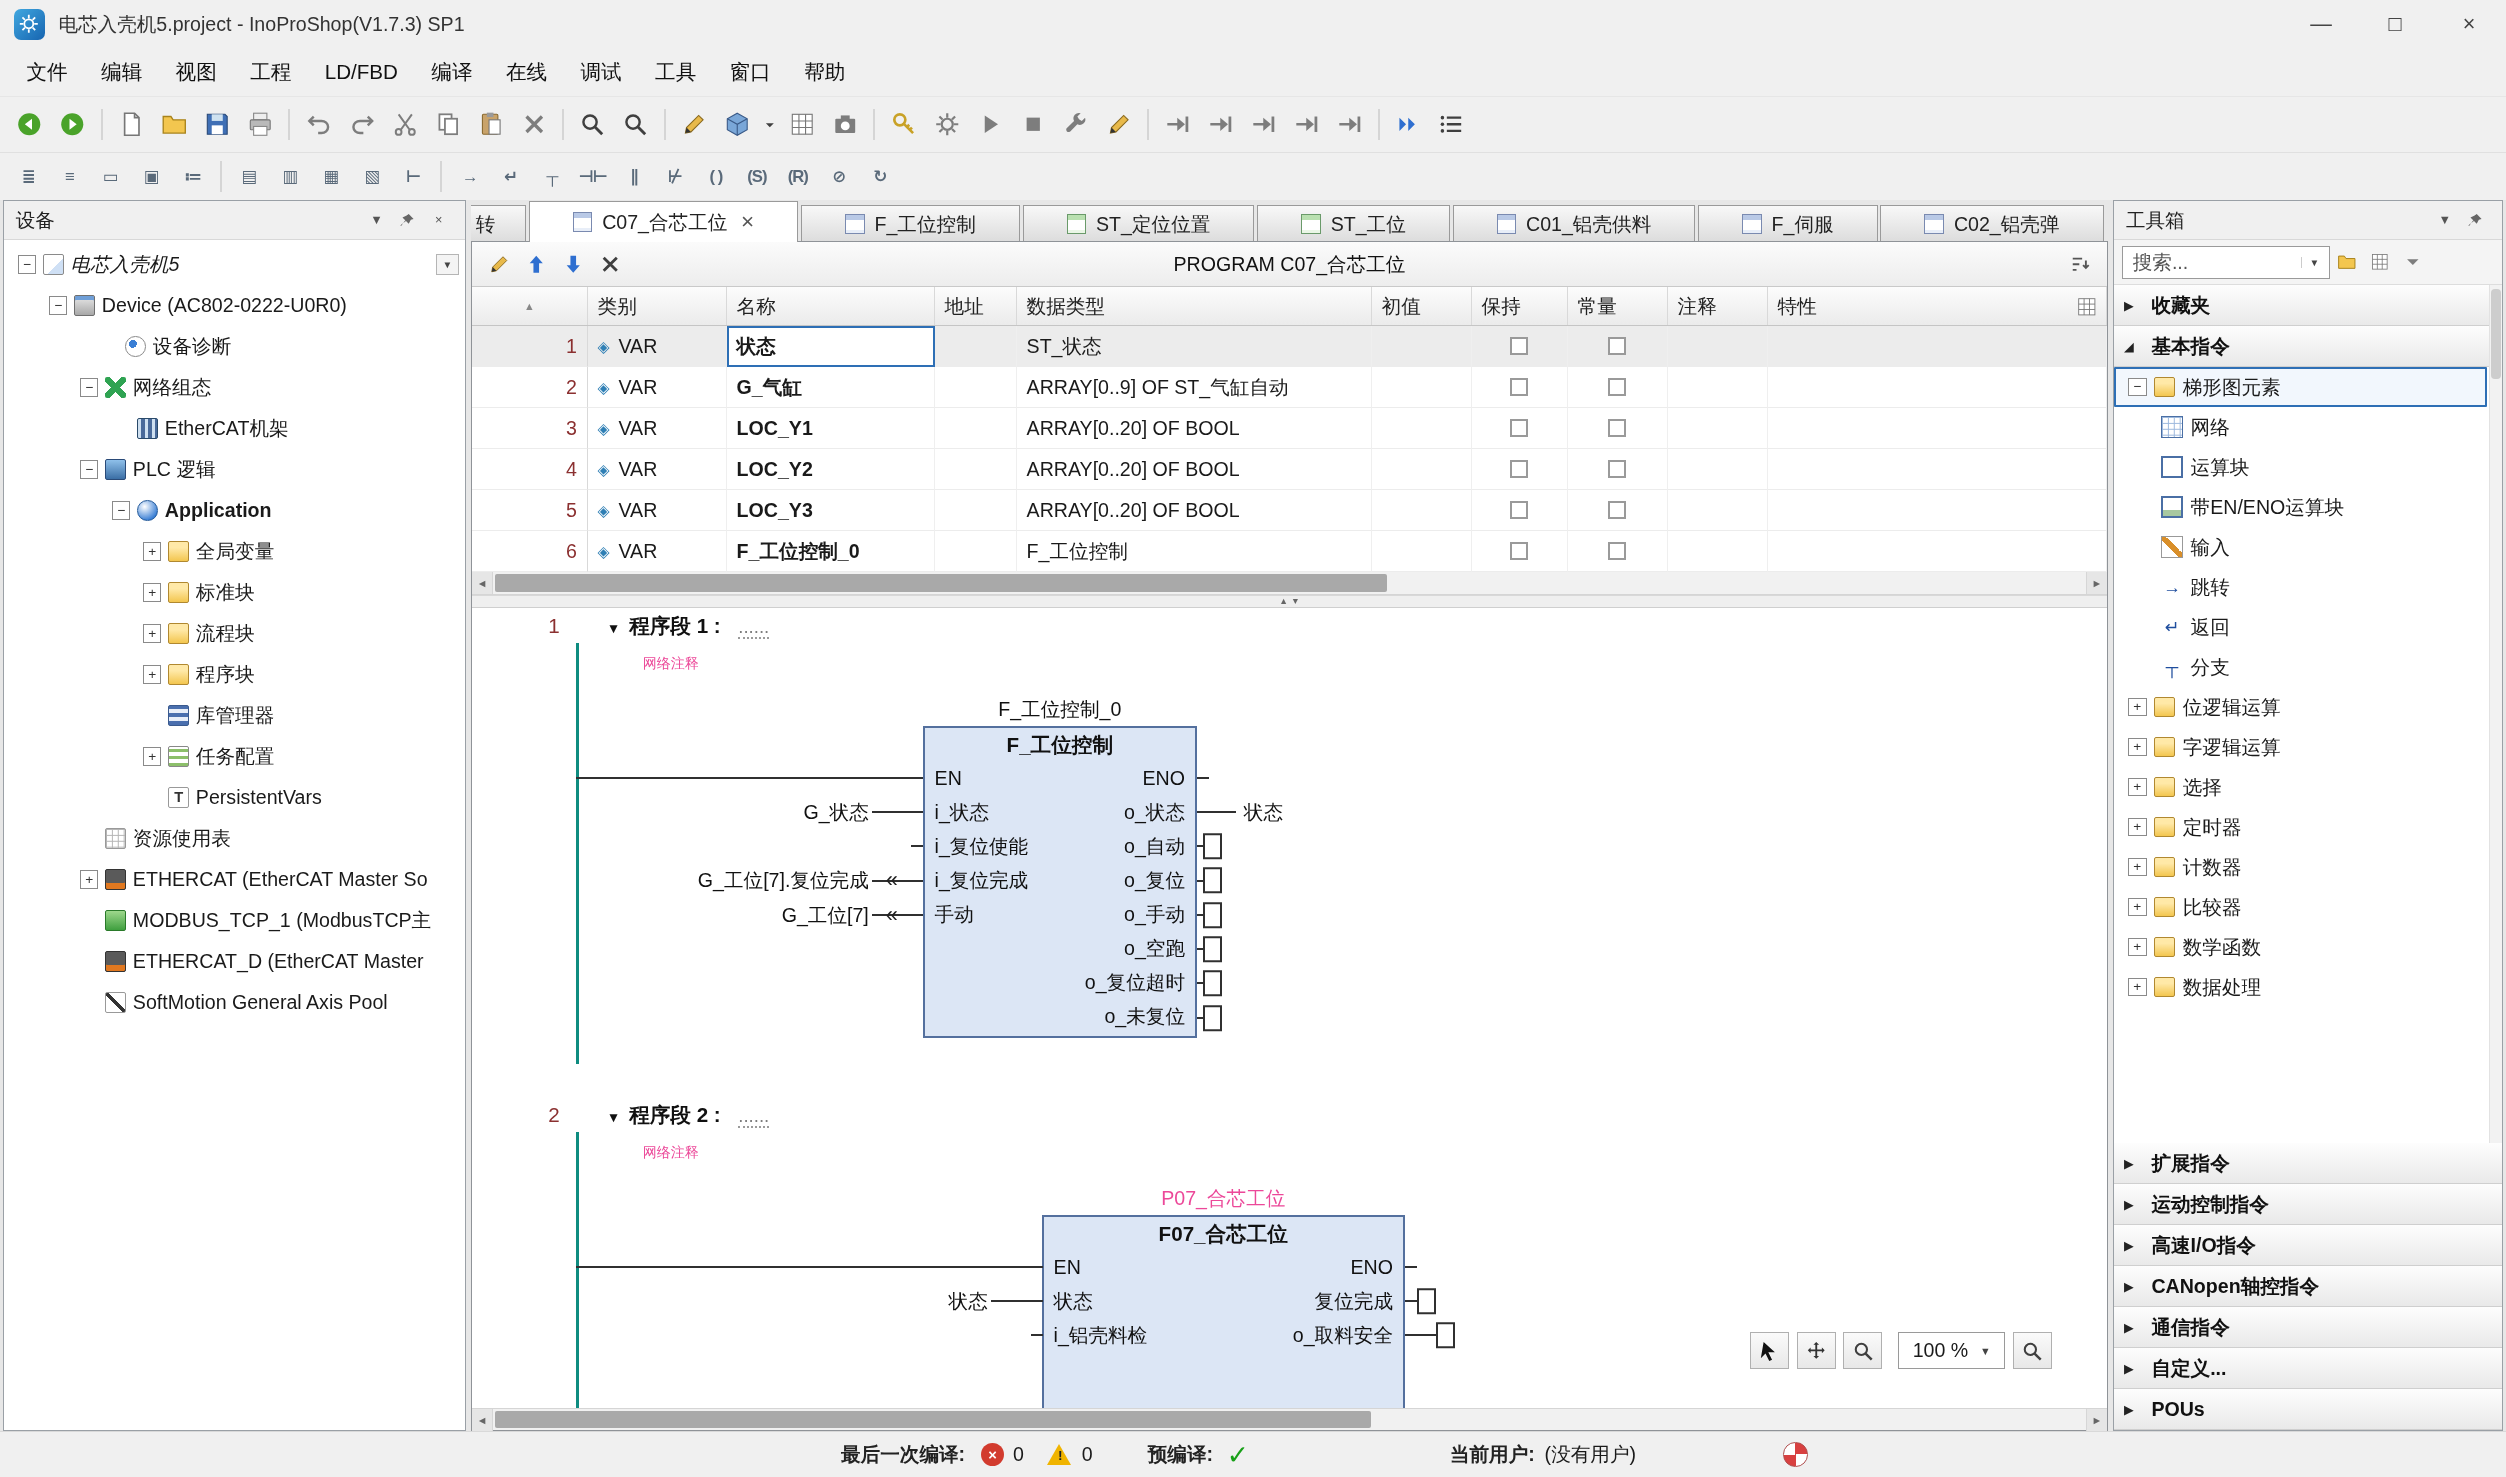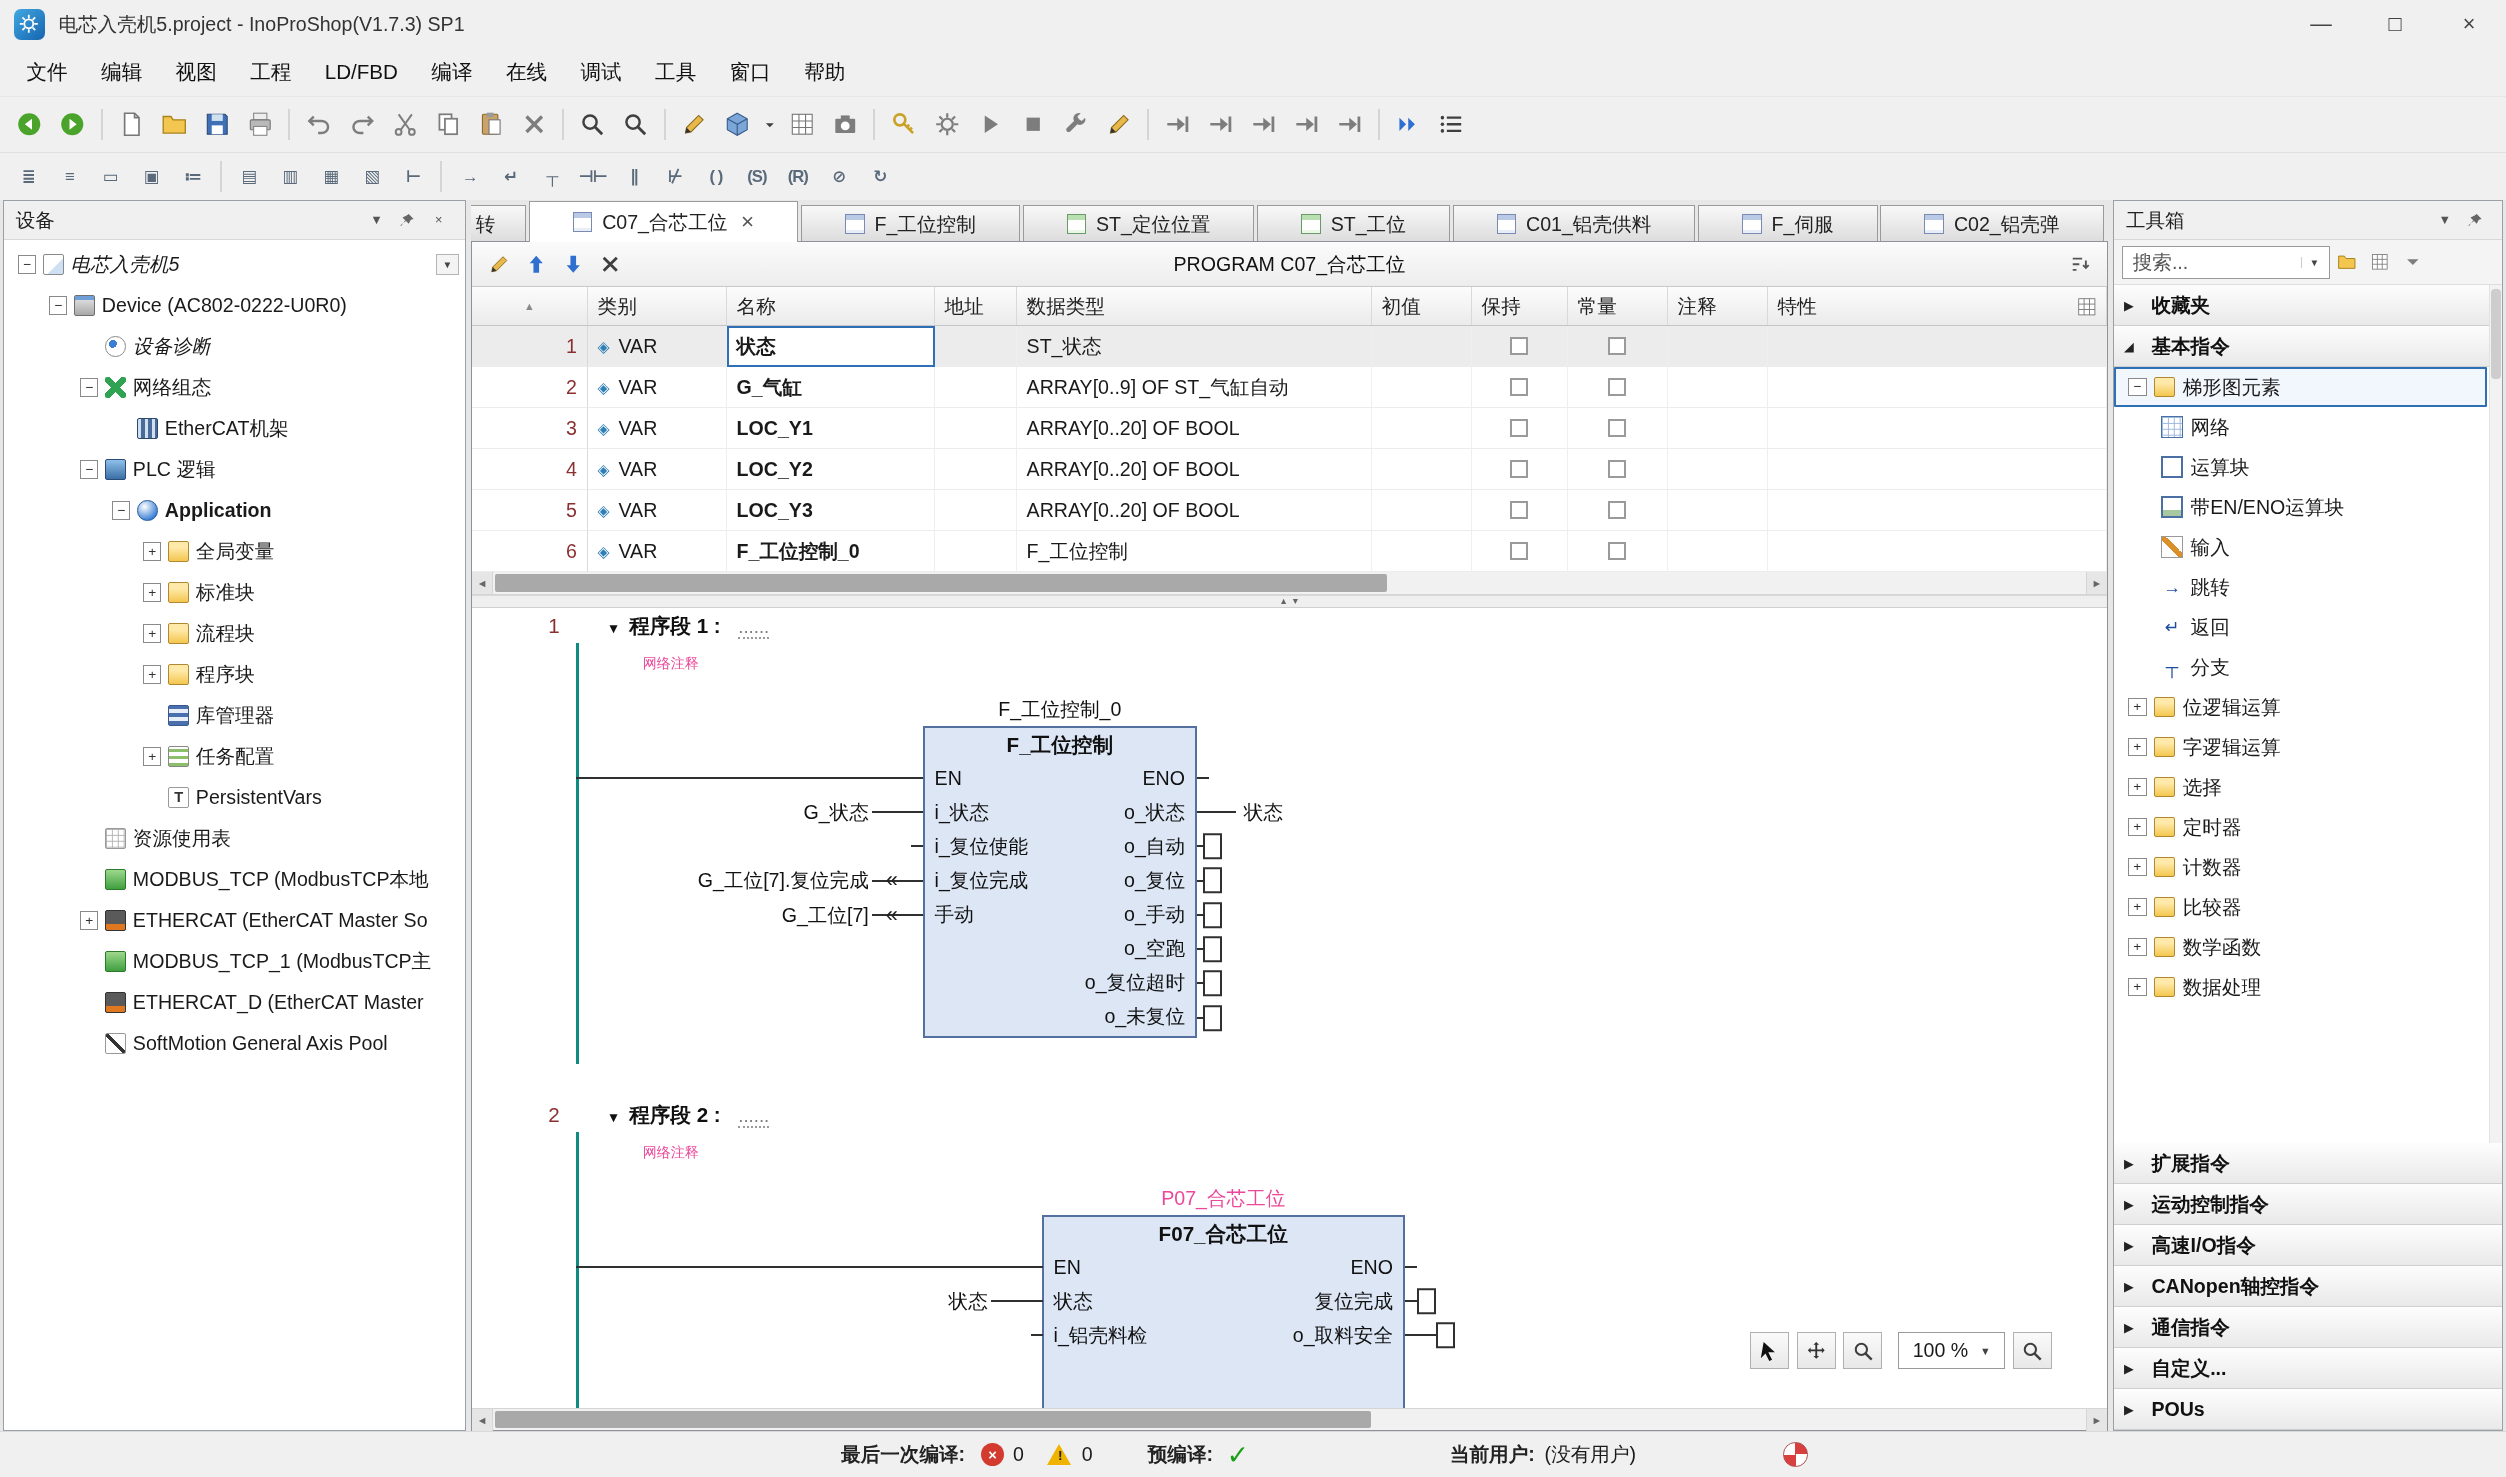--- a/index.html
+++ b/index.html
@@ -573,21 +573,21 @@
             <span class="ticon ic-project"></span>
             <span class="tlabel" style="font-style: italic;">电芯入壳机5</span>
             <span class="tfill"></span>
             <span class="tcaret">▼</span>
           </div>
           <div class="trow" style="padding-left: 45px;">
             <span class="texp box">−</span>
             <span class="ticon ic-device"></span>
             <span class="tlabel">Device (AC802-0222-U0R0)</span>
           </div>
-          <div class="trow" style="padding-left: 76px; font-style: italic;">
+          <div class="trow" style="padding-left: 96px;">
             <span class="texp"></span>
             <span class="ticon ic-diagnose"></span>
             <span class="tlabel">设备诊断</span>
           </div>
           <div class="trow" style="padding-left: 76px;">
             <span class="texp box">−</span>
             <span class="ticon ic-netcfg"></span>
             <span class="tlabel">网络组态</span>
           </div>
           <div class="trow" style="padding-left: 108px;">
@@ -637,25 +637,20 @@
           </div>
           <div class="trow" style="padding-left: 139px;">
             <span class="texp"></span>
             <span class="ticon ic-pvars"></span>
             <span class="tlabel">PersistentVars</span>
           </div>
           <div class="trow" style="padding-left: 76px;">
             <span class="texp"></span>
             <span class="ticon ic-resource"></span>
             <span class="tlabel">资源使用表</span>
-          </div>
-          <div class="trow" style="padding-left: 76px;">
-            <span class="texp"></span>
-            <span class="ticon ic-modbus"></span>
-            <span class="tlabel">MODBUS_TCP (ModbusTCP本地</span>
           </div>
           <div class="trow" style="padding-left: 76px;">
             <span class="texp box">+</span>
             <span class="ticon ic-ethercat"></span>
             <span class="tlabel">ETHERCAT (EtherCAT Master So</span>
           </div>
           <div class="trow" style="padding-left: 76px;">
             <span class="texp"></span>
             <span class="ticon ic-modbus"></span>
             <span class="tlabel">MODBUS_TCP_1 (ModbusTCP主</span>

